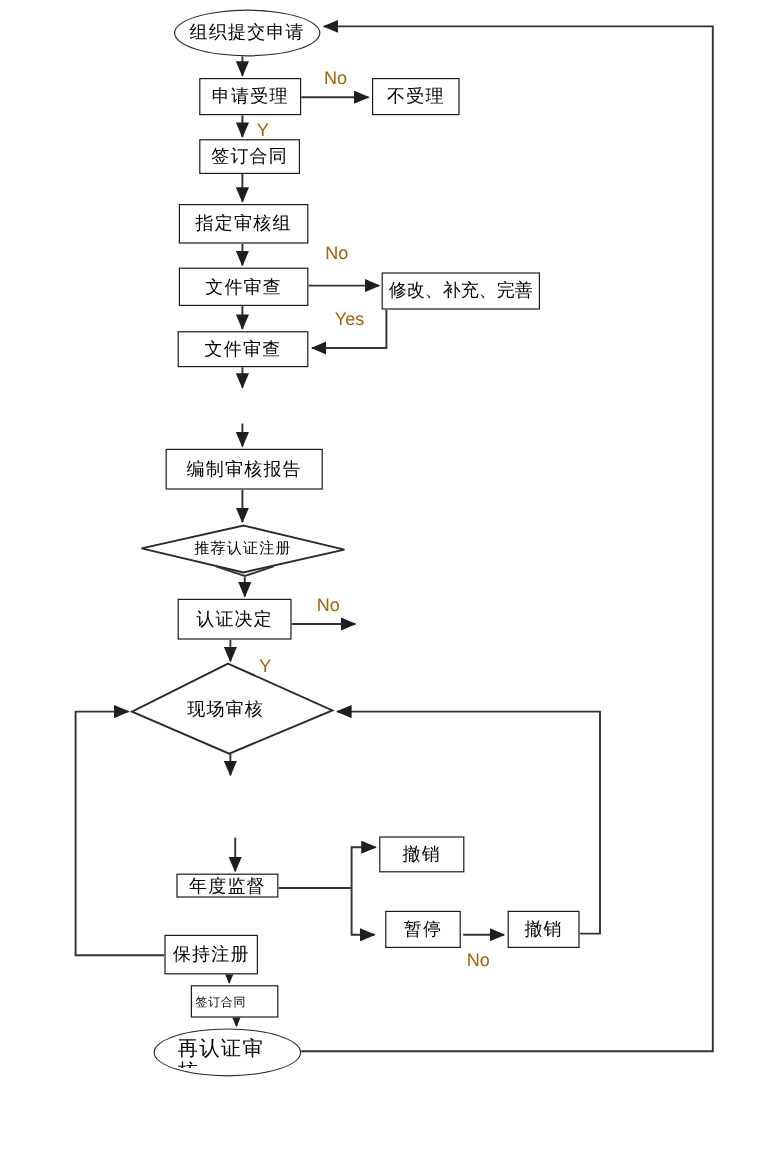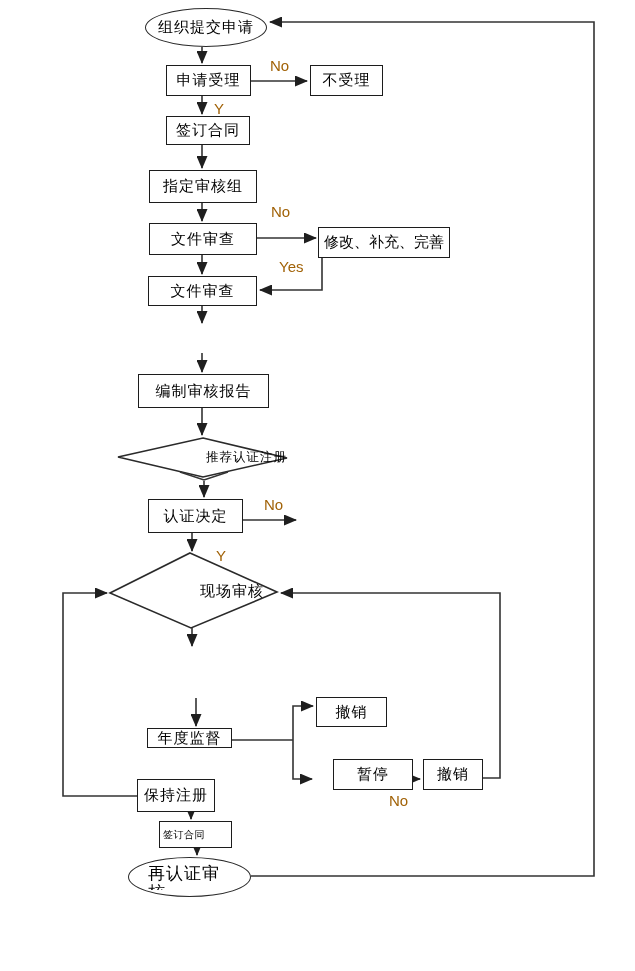--- a/index.html
+++ b/index.html
@@ -5,21 +5,21 @@
   html,body{margin:0;padding:0;background:#ffffff;}
   .canvas{position:relative;width:635px;height:971px;background:#ffffff;
           font-family:"Liberation Sans",sans-serif;color:#000;overflow:hidden;}
   svg.layer{position:absolute;left:0;top:0;z-index:0;}
   .line{fill:none;stroke:#333;stroke-width:1.6;}
   .shape{fill:#fff;stroke:#2a2a2a;stroke-width:1.6;}
   .node{position:absolute;box-sizing:border-box;display:flex;align-items:center;justify-content:center;
         font-size:15px;letter-spacing:1px;background:#fff;z-index:1;}
   .box{border:1.5px solid #1c1c1c;}
   .ellipse{border:1.5px solid #2a2a2a;border-radius:50%;}
-  .dtext{position:absolute;display:flex;align-items:center;justify-content:flex-end;
+  .dtext{position:absolute;display:flex;align-items:center;justify-content:center;
          z-index:1;background:transparent;letter-spacing:1px;}
   .lab{position:absolute;z-index:1;font-family:Liberation Sans, sans-serif;font-size:15px;color:#a16207;}
   .small-box{font-size:10px;justify-content:flex-start;padding-left:3px;letter-spacing:0.5px;}
   .recert-inner{position:absolute;left:19px;top:6px;width:76px;height:26px;overflow:hidden;
                 font-size:17px;line-height:19px;letter-spacing:1px;text-align:left;}
 </style>
 </head>
 <body>
 
 <div class="canvas">
@@ -110,21 +110,21 @@
 
 
   <div class="node box" style="left:147px;top:728px;width:85px;height:20px">
     <span>年度监督</span>
   </div>
 
   <div class="node box" style="left:316px;top:697px;width:71px;height:30px">
     <span>撤销</span>
   </div>
 
-  <div class="node box" style="left:333px;top:759px;width:80px;height:31px">
+  <div class="node box" style="left:321px;top:759px;width:63px;height:31px">
     <span>暂停</span>
   </div>
 
   <div class="node box" style="left:423px;top:759px;width:60px;height:31px">
     <span>撤销</span>
   </div>
 
   <div class="node box" style="left:137px;top:779px;width:78px;height:33px">
     <span>保持注册</span>
   </div>

